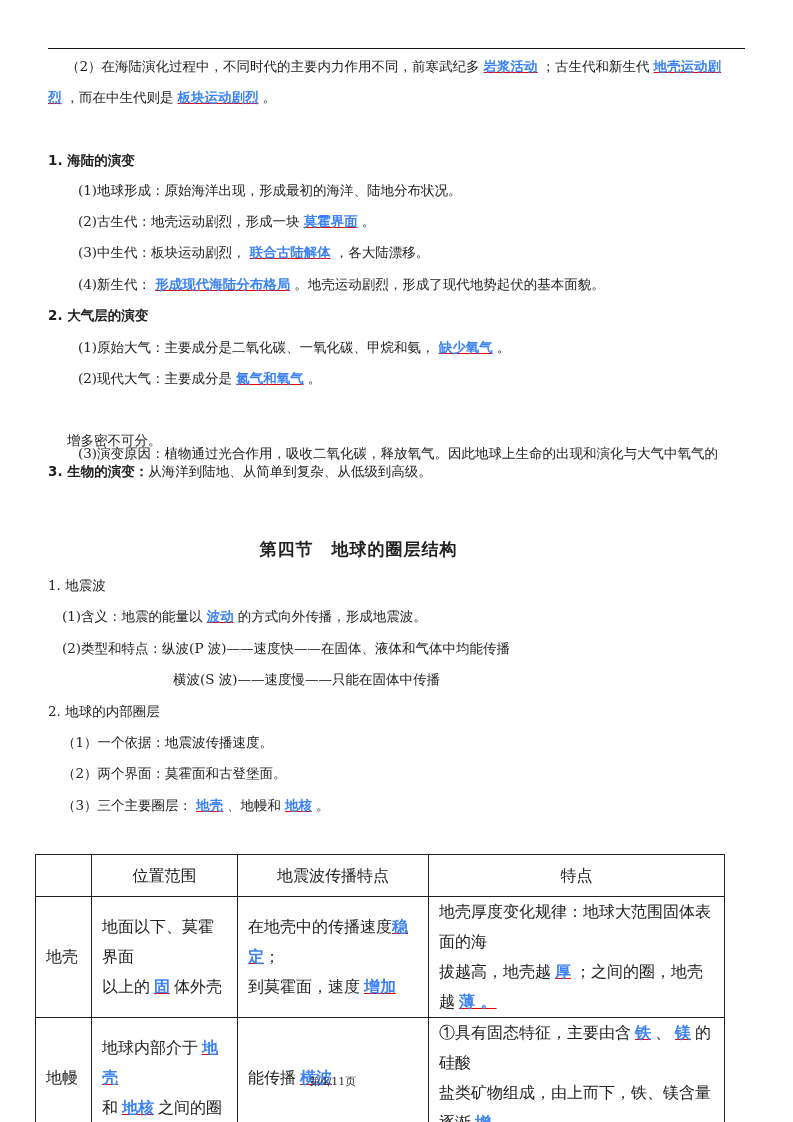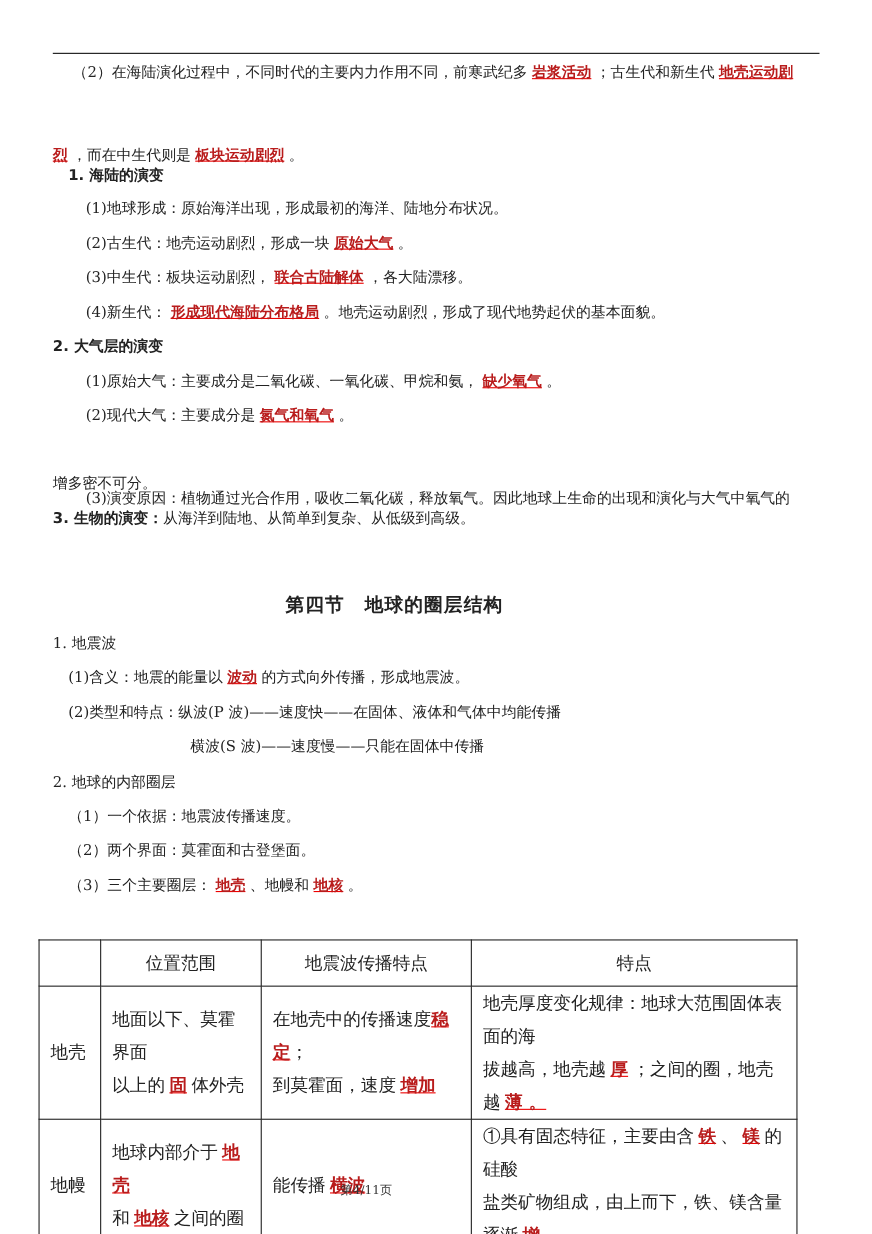--- a/index.html
+++ b/index.html
@@ -1,48 +1,48 @@
 <!DOCTYPE html>
 <html><head>
 <meta charset="utf-8">
 <style>
   html, body { margin: 0; padding: 0; background: #ffffff; }
   body { width: 793px; height: 1122px; position: relative; overflow: hidden;
          font-family: "DejaVu Serif", "Liberation Serif", serif; color: #222; font-size: 13.5px; }
   .rule { position: absolute; left: 48px; top: 48px; width: 697px; height: 1px; background: #111; }
   .line { position: absolute; left: 48px; white-space: nowrap; line-height: 20px; }
-  .ans { color: #b91c1c; font-weight: bold; text-decoration: underline; text-decoration-color: #ee0000;
+  .ans { color: #3b82f6; font-weight: bold; text-decoration: underline; text-decoration-color: #ee0000;
          font-family: "DejaVu Sans", "Liberation Sans", sans-serif; padding: 0 4px; }
   .h { font-weight: bold; font-family: "DejaVu Sans", "Liberation Sans", sans-serif; }
   .title { position: absolute; left: 0; width: 717px; top: 538px; text-align: center; font-size: 17px;
            font-weight: bold; font-family: Liberation Serif, serif; letter-spacing: 1px; }
   table { position: absolute; left: 35px; top: 854px; border-collapse: collapse; font-size: 16px; }
   td { border: 1.5px solid #222; padding: 0 10px; line-height: 30px; vertical-align: middle; }
   td.c { text-align: center; }
   .footer { position: absolute; left: 0; width: 666px; top: 1074px; text-align: center; font-size: 11px; color: #333; }
 </style>
 </head>
 <body>
 
 <div class="rule"></div>
 
 <div class="line" style="top:56px;left:66px;"><span>（2）在海陆演化过程中，不同时代的主要内力作用不同，前寒武纪多</span><span class="ans">岩浆活动</span><span>；古生代和新生代</span><span class="ans">地壳运动剧</span></div>
-<div class="line" style="top:87px;margin-top:44px;"><span class="ans" style="padding-left:0">烈</span><span>，而在中生代则是</span><span class="ans">板块运动剧烈</span><span>。</span></div>
+<div class="line" style="top:87px;"><span class="ans" style="padding-left:0">烈</span><span>，而在中生代则是</span><span class="ans">板块运动剧烈</span><span>。</span></div>
 
-<div class="line h" style="top:150px;margin-left:14px;">1. 海陆的演变</div>
+<div class="line h" style="top:150px;">1. 海陆的演变</div>
 <div class="line" style="top:180px;left:78px;">(1)地球形成：原始海洋出现，形成最初的海洋、陆地分布状况。</div>
-<div class="line" style="top:211px;left:78px;"><span>(2)古生代：地壳运动剧烈，形成一块</span><span class="ans">原始大气</span><span>。</span></div>
+<div class="line" style="top:211px;left:78px;"><span>(2)古生代：地壳运动剧烈，形成一块</span><span class="ans">莫霍界面</span><span>。</span></div>
 <div class="line" style="top:242px;left:78px;"><span>(3)中生代：板块运动剧烈，</span><span class="ans">联合古陆解体</span><span>，各大陆漂移。</span></div>
 <div class="line" style="top:274px;left:78px;"><span>(4)新生代：</span><span class="ans">形成现代海陆分布格局</span><span>。地壳运动剧烈，形成了现代地势起伏的基本面貌。</span></div>
 
 <div class="line h" style="top:305px;">2. 大气层的演变</div>
 <div class="line" style="top:337px;left:78px;"><span>(1)原始大气：主要成分是二氧化碳、一氧化碳、甲烷和氨，</span><span class="ans">缺少氧气</span><span>。</span></div>
 <div class="line" style="top:368px;left:78px;"><span>(2)现代大气：主要成分是</span><span class="ans">氮气和氧气</span><span>。</span></div>
 <div class="line" style="top:399px;left:78px;margin-top:44px;">(3)演变原因：植物通过光合作用，吸收二氧化碳，释放氧气。因此地球上生命的出现和演化与大气中氧气的</div>
-<div class="line" style="top:430px;">增多密不可分。</div>
+<div class="line" style="top:430px;margin-left:19px;">增多密不可分。</div>
 
 <div class="line" style="top:461px;"><span class="h">3. 生物的演变：</span><span>从海洋到陆地、从简单到复杂、从低级到高级。</span></div>
 
 <div class="title">第四节　地球的圈层结构</div>
 
 <div class="line" style="top:575px;">1. 地震波</div>
 <div class="line" style="top:606px;left:62px;"><span>(1)含义：地震的能量以</span><span class="ans">波动</span><span>的方式向外传播，形成地震波。</span></div>
 <div class="line" style="top:638px;left:62px;text-align:center;">(2)类型和特点：纵波(P 波)——速度快——在固体、液体和气体中均能传播</div>
 <div class="line" style="top:669px;left:173px;">横波(S 波)——速度慢——只能在固体中传播</div>
 

